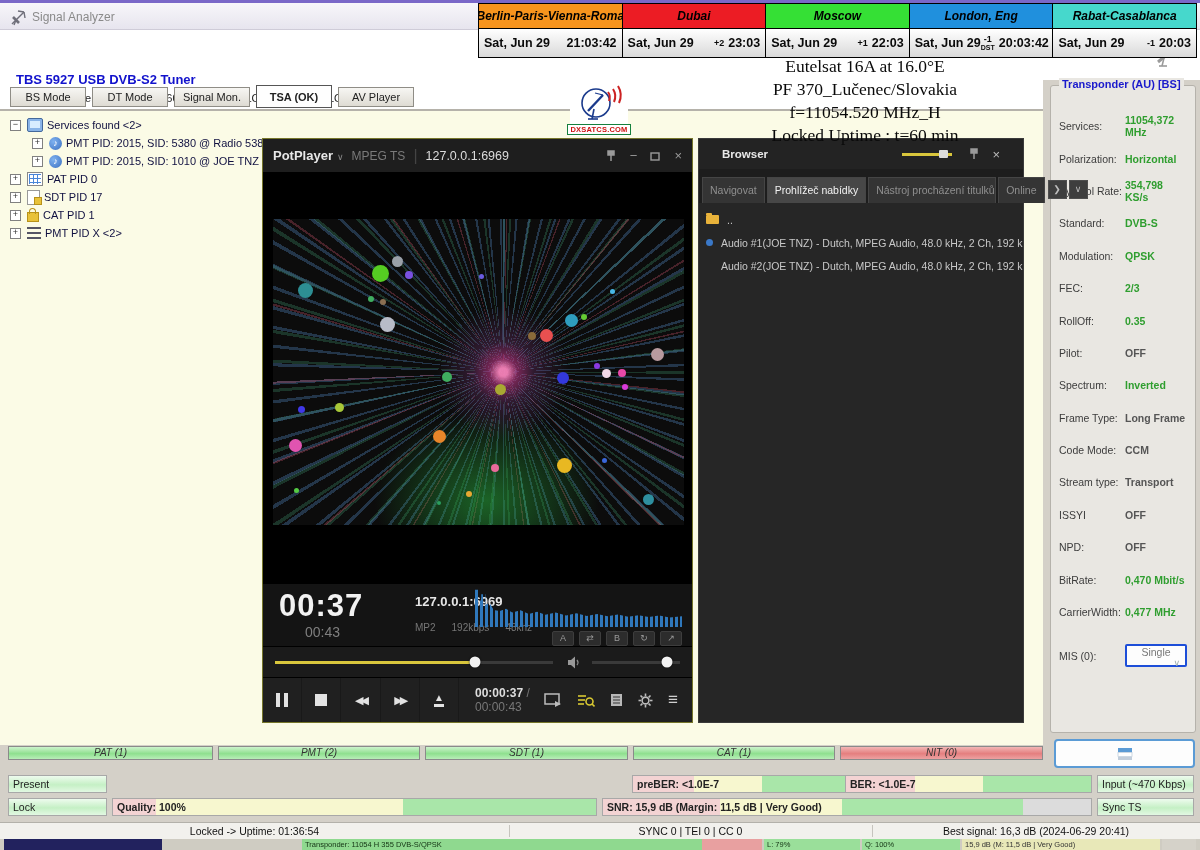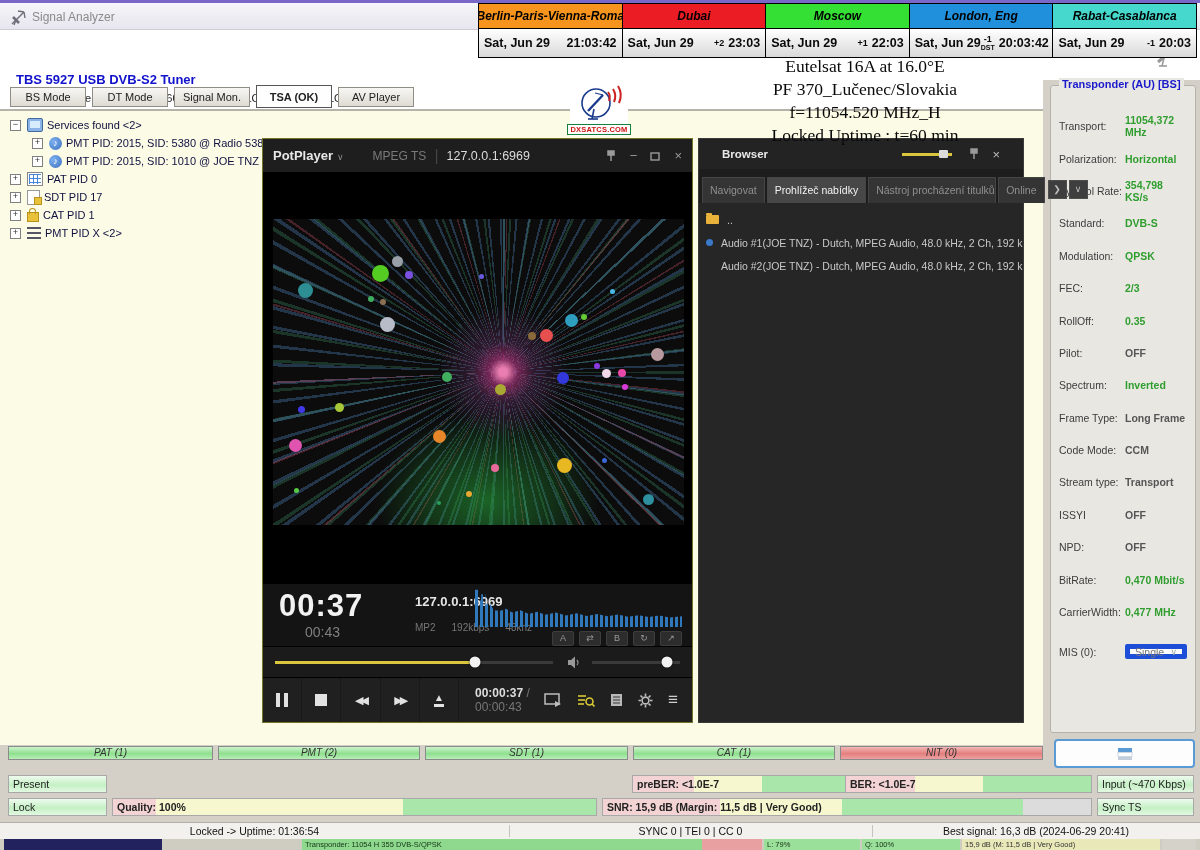--- a/index.html
+++ b/index.html
@@ -65,21 +65,21 @@
   .logo svg{position:absolute;top:1px;}
   .mini-dish{position:absolute;left:1152px;top:46px;z-index:3;}
 
   
   .player{position:absolute;left:262px;top:138px;width:431px;height:585px;background:#111;border:1px solid #76762a;z-index:10;display:flex;flex-direction:column;box-sizing:border-box;}
   .p-title{height:33px;background:#1e1e1e;display:flex;align-items:center;padding:0 10px;border-bottom:1px solid #000;flex:none;}
   .p-name{color:#e8e8e8;font-weight:bold;font-size:13px;}
   .p-chev{color:#8a8a8a;font-size:9px;margin:3px 8px 0 4px;}
   .p-chev::before{content:"∨";}
   .p-sep{color:#444;margin:0 8px;}
-  .p-fmt{color:#7a7a7a;font-size:12px;margin-left:21px;}
+  .p-fmt{color:#7a7a7a;font-size:12px;}
   .p-url{color:#dcdcdc;font-size:12.5px;}
   .p-ticons{margin-left:auto;display:flex;align-items:center;gap:13px;color:#9a9a9a;font-size:13px;}
   .gx::before{content:"×";} .gmin::before{content:"−";}
   .p-video{flex:1;position:relative;background:#000;overflow:hidden;}
   .viz{position:absolute;left:10px;top:46px;right:8px;bottom:58px;background:#0c0c0c;overflow:hidden;}
   .viz .layer{position:absolute;inset:0;}
   .rays1{background:repeating-conic-gradient(from 0deg at 56% 50%,rgba(90,150,215,.30) 0 .8deg,transparent .8deg 4.6deg);}
   .rays2{background:repeating-conic-gradient(from 2.2deg at 56% 50%,rgba(70,170,125,.26) 0 .8deg,transparent .8deg 7.3deg);}
   .rays3{background:repeating-conic-gradient(from 1.1deg at 56% 50%,rgba(210,85,110,.30) 0 .5deg,transparent .5deg 19deg);}
   .glowg{background:radial-gradient(ellipse 42% 45% at 52% 92%,rgba(40,170,60,.55),transparent 65%);}
@@ -136,21 +136,21 @@
   
   .rpanel{position:absolute;left:1050px;top:85px;width:146px;height:648px;background:#e9e7e2;border:1px solid #b5b2ab;border-radius:3px;z-index:5;box-sizing:border-box;padding:24px 8px 12px;}
   .rp-title{position:absolute;left:8px;top:-8px;background:#e9e7e2;padding:0 3px;color:#1a1acc;font-weight:bold;font-size:11px;white-space:nowrap;}
   .rp-row{display:flex;align-items:center;height:32.4px;font-size:10.5px;}
   .rp-label{width:66px;color:#3c3c3c;flex:none;}
   .rp-val{font-weight:bold;}
   .rp-val[data-v="green"]{color:#2f9e2f;}
   .rp-val[data-v="dim"]{color:#555;}
   .rp-mis{display:flex;align-items:center;margin-top:16px;font-size:10.5px;}
   .rp-mis .rp-label{color:#3c3c3c;}
-  .mis-select{width:66px;height:15px;background:#fdfdfd;border:5px solid #1d4ed8;border-radius:2px;display:flex;align-items:center;padding:0 5px;color:#777;box-sizing:border-box;}
+  .mis-select{width:66px;height:23px;background:#fdfdfd;border:2px solid #1d4ed8;border-radius:2px;display:flex;align-items:center;padding:0 5px;color:#777;box-sizing:border-box;flex-direction:column;}
   .mis-select .chev{margin-left:auto;color:#9aa;font-size:9px;}
   .mis-select .chev::before{content:"∨";}
 
   .bluebtn{position:absolute;left:1054px;top:739px;width:141px;height:29px;background:#fdfdfd;border:2px solid #5b9bd5;border-radius:4px;display:flex;align-items:center;justify-content:center;z-index:6;box-sizing:border-box;}
 
   
   .pidbar{position:absolute;top:746px;height:14px;border:1px solid #8a8a8a;box-sizing:border-box;font-style:italic;font-size:10px;color:#333;text-align:center;line-height:12px;overflow:hidden;}
   .pidbar[data-v="ok"]{background:linear-gradient(180deg,#cdf3cd,#8fe08f 55%,#b8eeb8);}
   .pidbar[data-v="error"]{background:linear-gradient(180deg,#f2b6b6,#e57f7f 55%,#eda1a1);}
 
@@ -515,21 +515,21 @@
         <span class="b-dot empty"></span>
         <span>Audio #2(JOE TNZ) - Dutch, MPEG Audio, 48.0 kHz, 2 Ch, 192 kbit/s (PID:...</span>
       </div>
     </div>
   </div>
 
   <div class="rpanel">
     <div class="rp-title">Transponder (AU) [BS]</div>
 
     <div class="rp-row">
-        <span class="rp-label">Transport:</span>
+        <span class="rp-label">Services:</span>
         <span class="rp-val" data-v="green">11054,372 MHz</span>
       </div>
     <div class="rp-row">
         <span class="rp-label">Polarization:</span>
         <span class="rp-val" data-v="green">Horizontal</span>
       </div>
     <div class="rp-row">
         <span class="rp-label">Symbol Rate:</span>
         <span class="rp-val" data-v="green">354,798 KS/s</span>
       </div>

